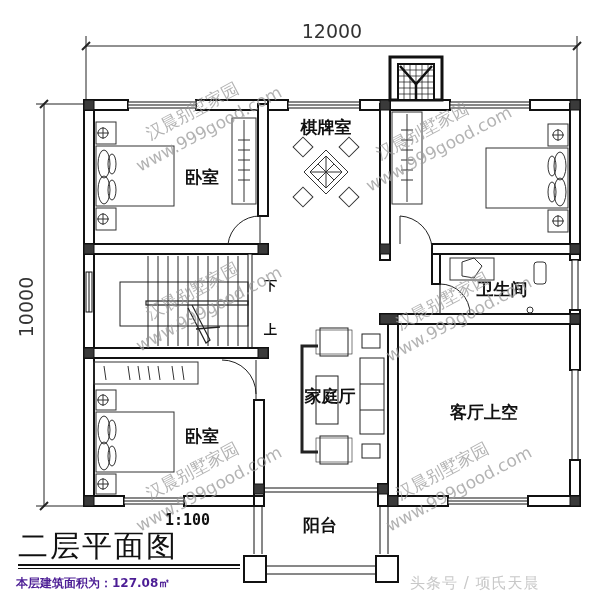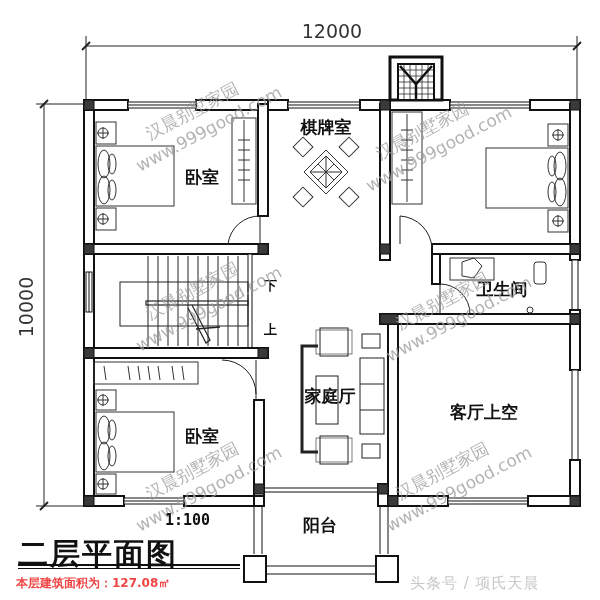--- a/index.html
+++ b/index.html
@@ -2,25 +2,25 @@
 <html><head>
 <meta charset="utf-8">
 <style>
   html, body { margin: 0; padding: 0; background: #ffffff; }
   body { width: 600px; height: 600px; position: relative; overflow: hidden; font-family: "DejaVu Sans", sans-serif; }
   #plan { position: absolute; left: 0; top: 0; width: 600px; height: 600px; }
   .room-label { font-family: "DejaVu Sans", sans-serif; font-weight: bold; font-size: 17px; fill: #111; }
   .dim-text { font-family: "DejaVu Sans", sans-serif; font-size: 19px; fill: #333; font-weight: normal; }
   .watermark { font-family: "DejaVu Sans", sans-serif; font-size: 17px; fill: #9a9a9a; opacity: 0.75; }
   .stair-label { font-family: "DejaVu Sans", sans-serif; font-size: 13px; font-weight: bold; fill: #111; }
-  .title { position: absolute; left: 18px; top: 526px; font-family: "DejaVu Sans", sans-serif; font-weight: bold; font-size: 30px; color: #111; letter-spacing: 2px; margin-top: 8px; }
+  .title { position: absolute; left: 18px; top: 526px; font-family: "DejaVu Sans", sans-serif; font-weight: normal; font-size: 30px; color: #111; letter-spacing: 2px; }
   .scale { position: absolute; left: 165px; top: 511px; font-family: "DejaVu Sans Mono", monospace; font-weight: bold; font-size: 15px; color: #111; }
   .title-rule1 { position: absolute; left: 18px; top: 564px; width: 222px; height: 2px; background: #111; }
   .title-rule2 { position: absolute; left: 18px; top: 568px; width: 222px; height: 1px; background: #111; }
-  .area { position: absolute; left: 16px; top: 575px; font-family: "DejaVu Sans", sans-serif; font-weight: bold; font-size: 12px; color: #ef4444; }
+  .area { position: absolute; left: 16px; top: 575px; font-family: "DejaVu Sans", sans-serif; font-weight: bold; font-size: 12px; color: #4c1d95; }
   .credit { position: absolute; left: 410px; top: 574px; font-family: "DejaVu Sans", sans-serif; font-size: 15px; color: #c8c8c8; letter-spacing: 1px; }
 </style>
 </head>
 <body>
 
 <svg id="plan" viewBox="0 0 600 600" xmlns="http://www.w3.org/2000/svg">
   <g fill="none" stroke="#222" stroke-width="1">
 
     <line x1="86" y1="46" x2="577" y2="46"></line>
     <line x1="86" y1="36" x2="86" y2="100"></line>

